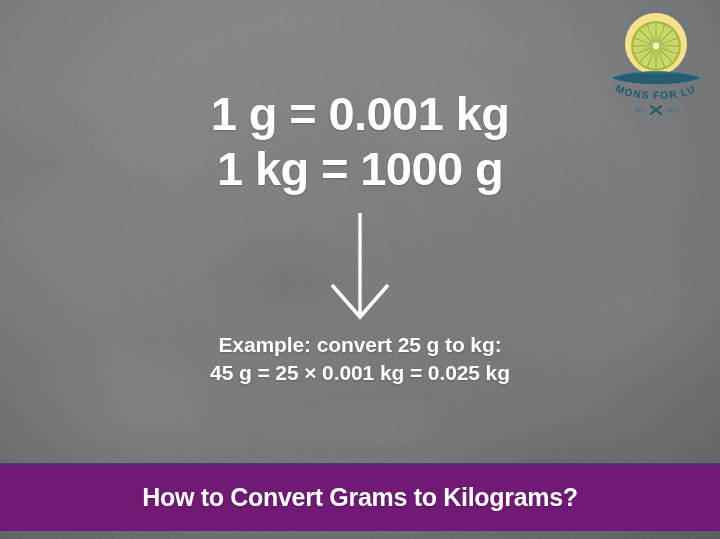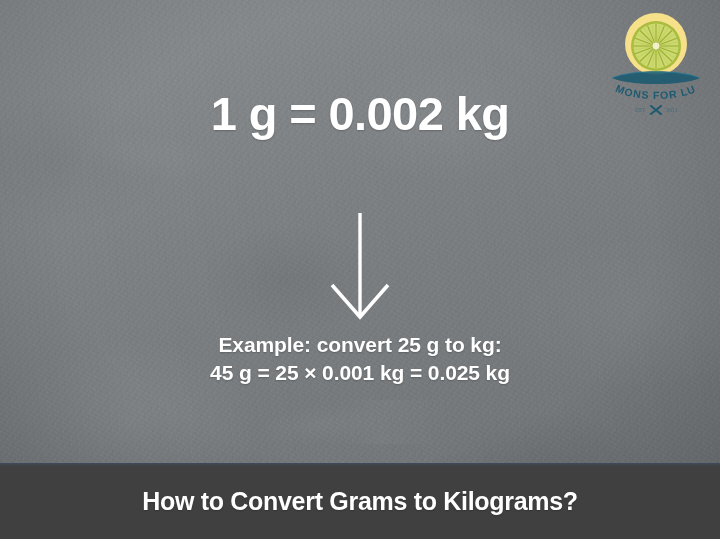--- a/index.html
+++ b/index.html
@@ -124,22 +124,22 @@
     white-space: nowrap;
     text-shadow: 0 1px 2px rgba(0,0,0,0.22);
   }
 
   
   .banner {
     position: absolute;
     left: 0;
     top: 463px;
     width: 720px;
-    height: 76px;
-    background: #404040;
+    height: 68px;
+    background: #701a75;
     display: flex;
     align-items: center;
     justify-content: center;
   }
   .banner-edge {
     position: absolute;
     left: 0; top: 0;
     width: 720px; height: 3px;
     background: linear-gradient(180deg, rgba(60,80,105,0.75), rgba(30,90,112,0));
   }
@@ -219,21 +219,22 @@
         <textPath href="#brandArc" startOffset="50%" text-anchor="middle">LEMONS FOR LULU</textPath>
       </text>
 
       <text x="36" y="104" font-family="'Liberation Sans', sans-serif" font-size="5" font-weight="bold" fill="#50707e" text-anchor="middle">EST</text>
       <path d="M47 98 L57 106 M57 98 L47 106" stroke="#1e5a70" stroke-width="2.1" stroke-linecap="round"></path>
       <text x="68" y="104" font-family="'Liberation Sans', sans-serif" font-size="5" font-weight="bold" fill="#50707e" text-anchor="middle">2011</text>
     </svg>
   </div>
 
   <div class="equations">
-    <div class="eq-line">1 g = 0.002 kg</div>
+    <div class="eq-line">1 g = 0.001 kg</div>
+    <div class="eq-line">1 kg = 1000 g</div>
   </div>
 
   <div class="arrow-wrap">
     <svg width="70" height="115" viewBox="0 0 70 115">
       <path d="M35 3 L35 106" stroke="#ffffff" stroke-width="3.4" stroke-linecap="butt" fill="none"></path>
       <path d="M7 75 L35 107 L63 75" stroke="#ffffff" stroke-width="3.6" stroke-linecap="butt" stroke-linejoin="miter" fill="none"></path>
     </svg>
   </div>
 
   <div class="example">

